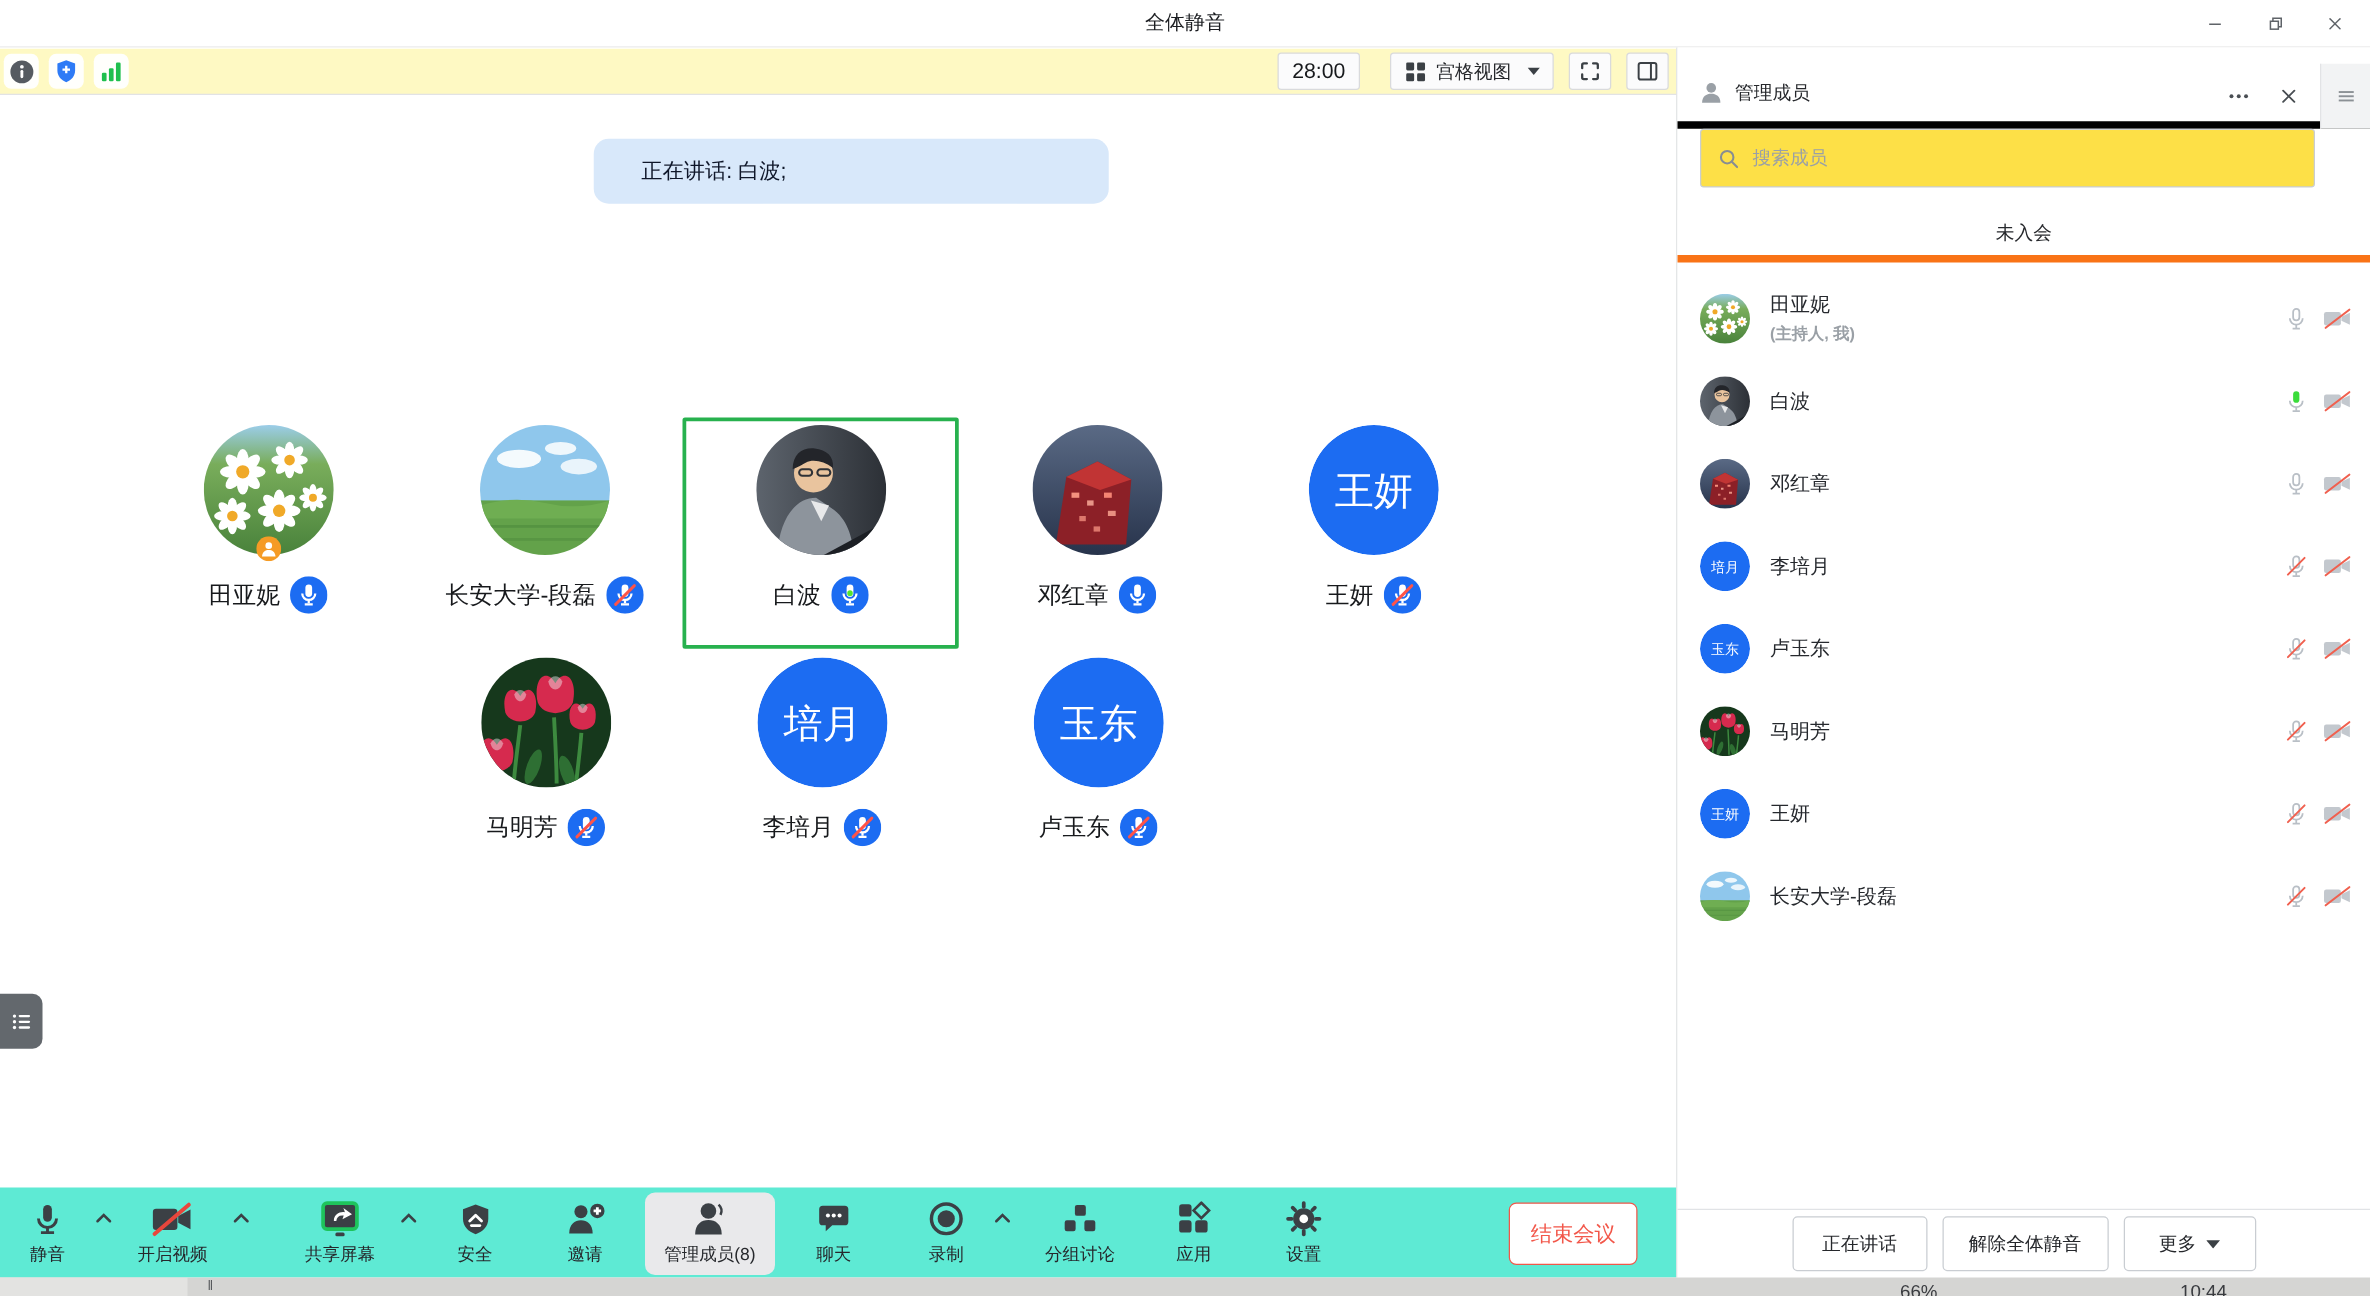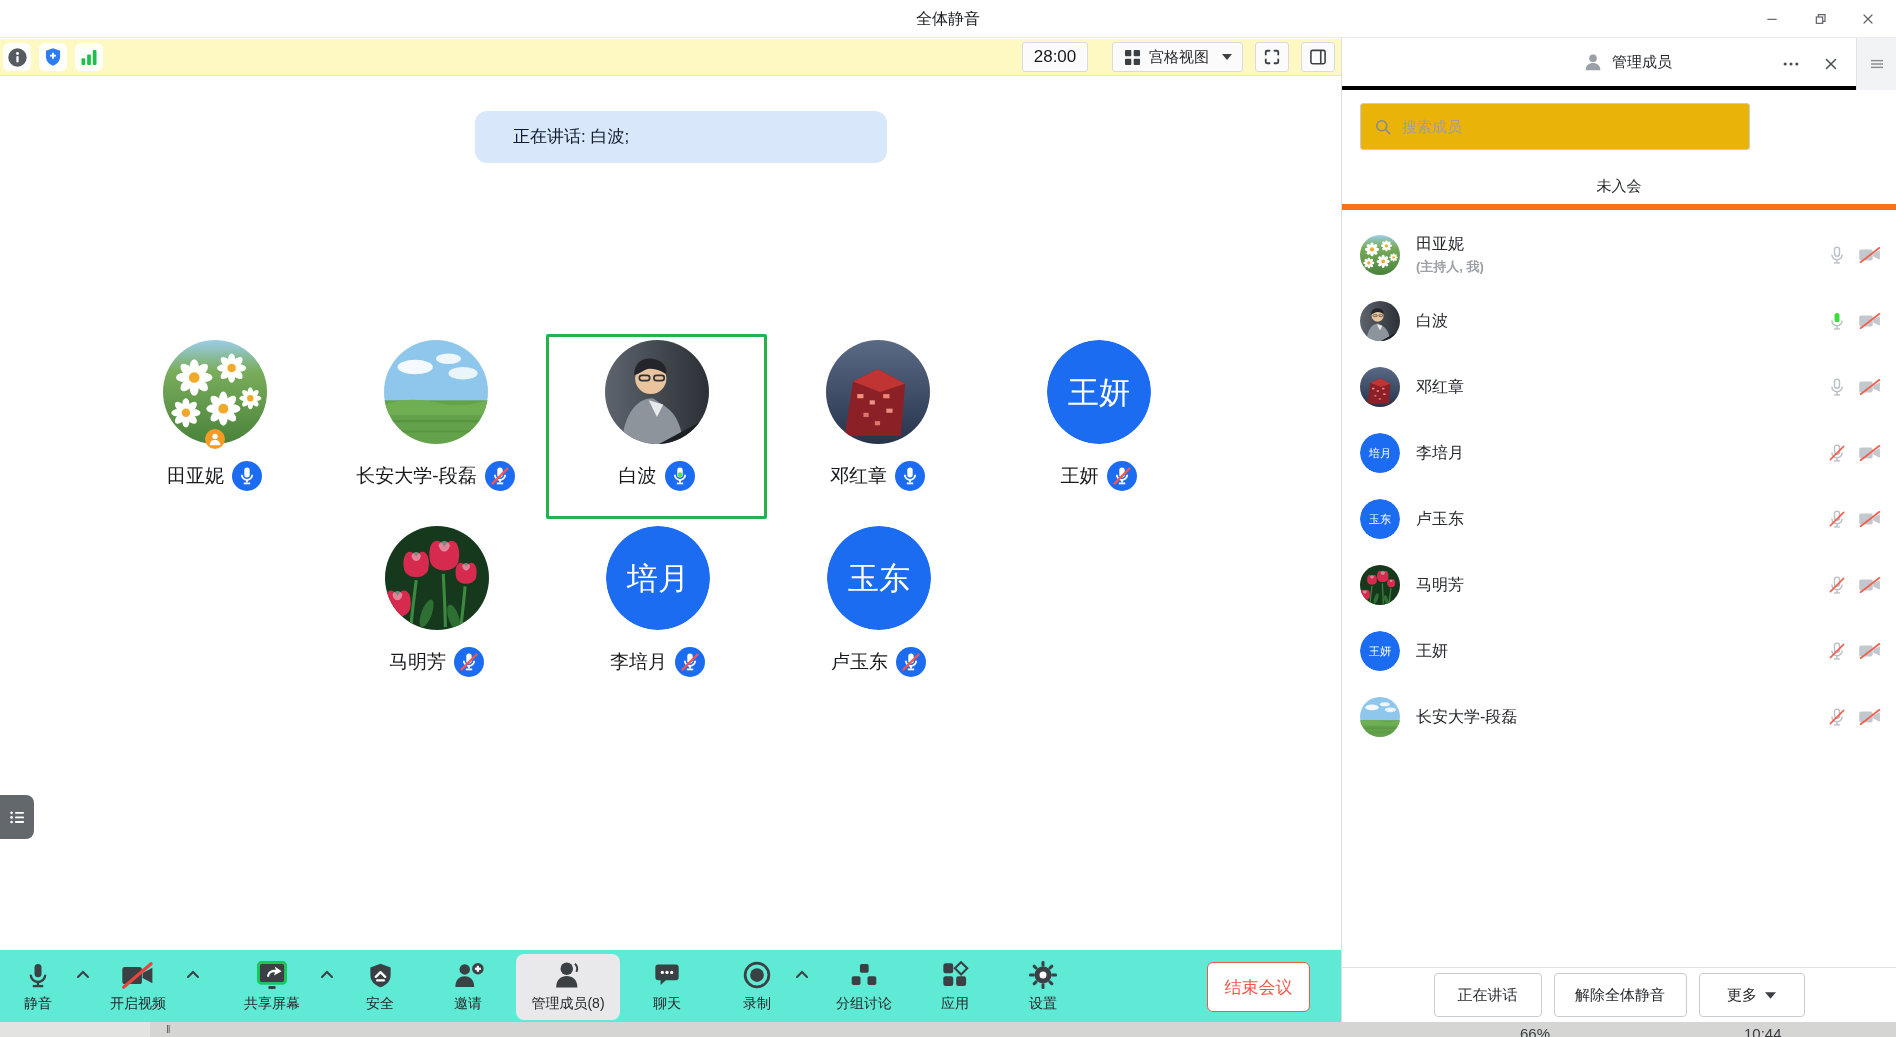--- a/index.html
+++ b/index.html
@@ -73,31 +73,31 @@
   .tb-chev { width:26px; height:40px; display:flex; align-items:center; justify-content:center; }
   .end-btn { position:absolute; left:1207px; top:962px; width:103px; height:50px;
     background:#ffffff; border:1px solid #f2574a; border-radius:6px;
     color:#f2574a; font-size:17px; display:flex; align-items:center; justify-content:center; }
 
   
   .vdivider { position:absolute; left:1341px; top:38px; width:1px; height:984px; background:#dcdee0; }
 
   
   .panel { position:absolute; left:1342px; top:38px; width:554px; height:984px; background:#ffffff; }
-  .p-header { position:absolute; left:0; top:0; width:554px; height:52px;
-    border-bottom:4px solid #000000; display:flex; align-items:center; padding-left:16px;justify-content:center; }
+  .p-header { position:absolute; left:0; top:13px; width:554px; height:52px;
+    border-bottom:6px solid #000000; display:flex; align-items:center; padding-left:16px; }
   .p-title { font-size:15px; color:#26282c; margin-left:8px; }
   .p-actions { position:absolute; right:52px; top:0; height:52px; display:flex; align-items:center; gap:14px; }
   .p-actbtn { width:26px; height:26px; display:flex; align-items:center; justify-content:center; }
   .p-corner { position:absolute; right:0; top:0; width:40px; height:52px;
     background:#f2f3f4; border-left:1px solid #e2e3e5;
     display:flex; align-items:center; justify-content:center; }
-  .p-search { position:absolute; left:18px; top:65px; width:390px; height:47px;
+  .p-search { position:absolute; left:18px; top:65px; width:492px; height:47px;
     border:1px solid #c9cdd2; border-radius:3px;
-    display:flex; align-items:center; padding-left:12px; gap:9px; background:#eab308; }
+    display:flex; align-items:center; padding-left:12px; gap:9px; background:#fde047; }
   .p-search input { border:none; outline:none; flex:1; font-size:15px; color:#333;
     font-family:"Liberation Sans", sans-serif; background:transparent; }
   .p-search input::placeholder { color:#9aa0a6; }
   .p-tabs { position:absolute; left:0; top:130px; width:554px; height:42px; display:flex; }
   .p-tab { flex:1; display:flex; align-items:center; justify-content:center; font-size:15px; }
   .p-tab.active { background:#1c6cf2; color:#ffffff; }
   .p-tab.inactive { background:#ffffff; color:#26282c; border-bottom:6px solid #f97316; }
   .p-list { position:absolute; left:0; top:172px; width:554px; height:757px; padding-top:12px; overflow:hidden; }
   .p-row { height:66px; display:flex; align-items:center; padding:0 14px 0 18px; }
   .p-avatar { width:40px; height:40px; border-radius:50%; overflow:hidden; flex-shrink:0; }

